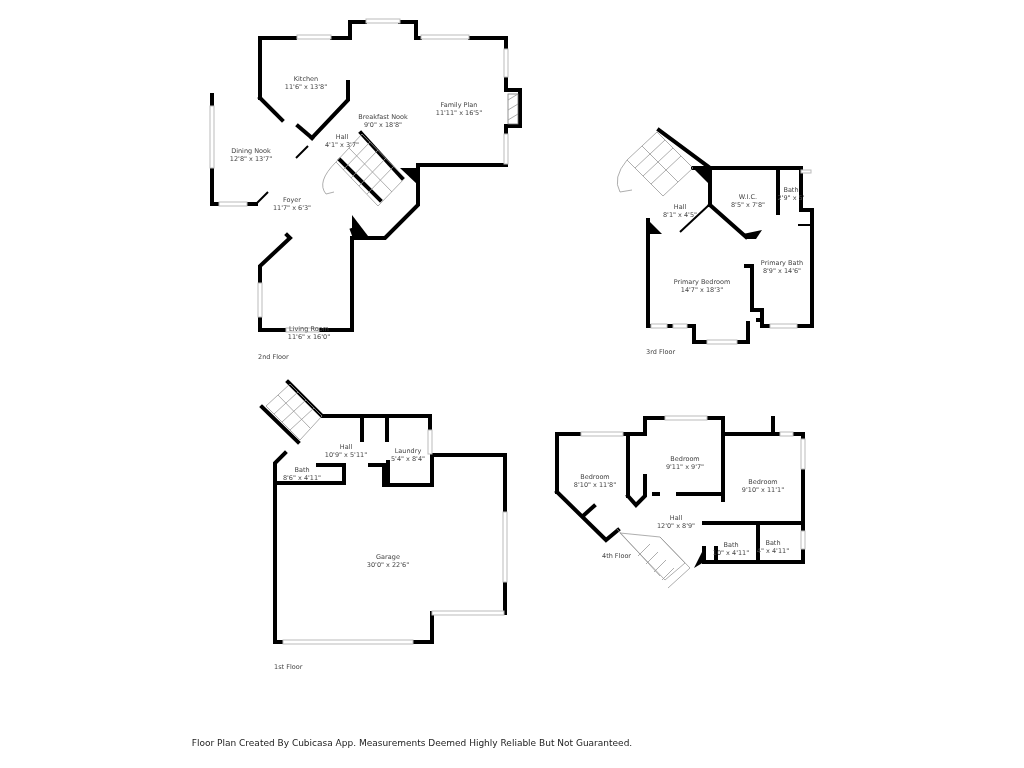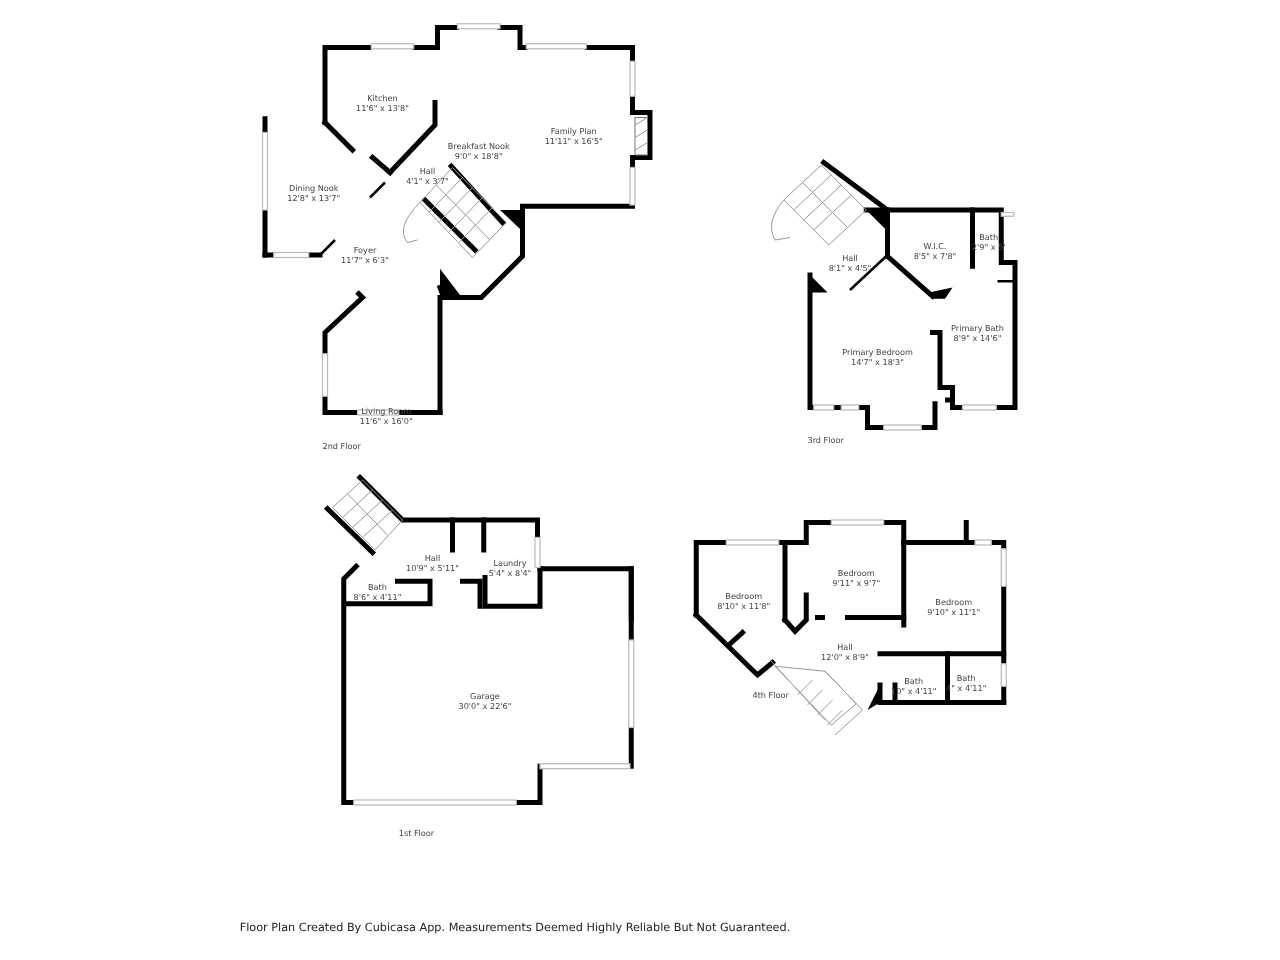--- a/index.html
+++ b/index.html
@@ -240,21 +240,21 @@
     <div>5'4" x 8'4"</div>
   </div>
 <div class="lbl" style="left:302px;top:466px;">
     <div>Bath</div>
     <div>8'6" x 4'11"</div>
   </div>
 <div class="lbl" style="left:388px;top:553px;">
     <div>Garage</div>
     <div>30'0" x 22'6"</div>
   </div>
-<div class="floor" style="left:274px;top:663px;margin-left:45px;">1st Floor</div>
+<div class="floor" style="left:274px;top:663px;">1st Floor</div>
 
 <div class="lbl" style="left:595px;top:473px;">
     <div>Bedroom</div>
     <div>8'10" x 11'8"</div>
   </div>
 <div class="lbl" style="left:685px;top:455px;">
     <div>Bedroom</div>
     <div>9'11" x 9'7"</div>
   </div>
 <div class="lbl" style="left:763px;top:478px;">

